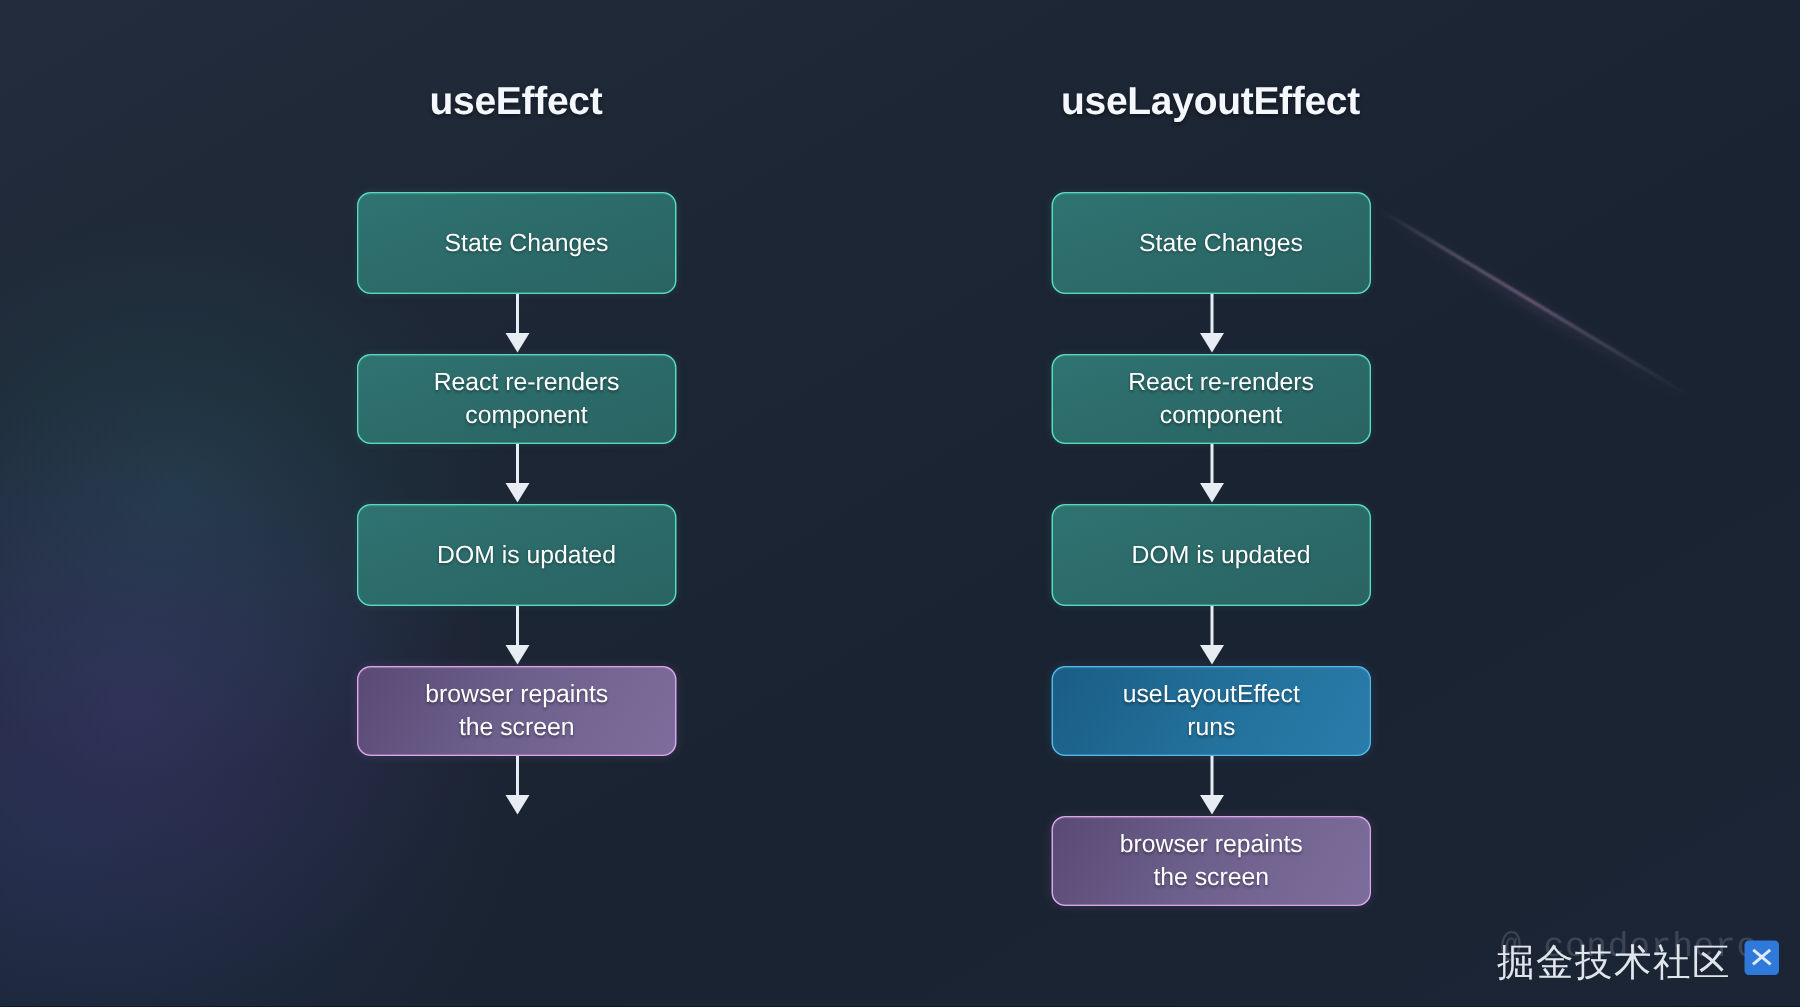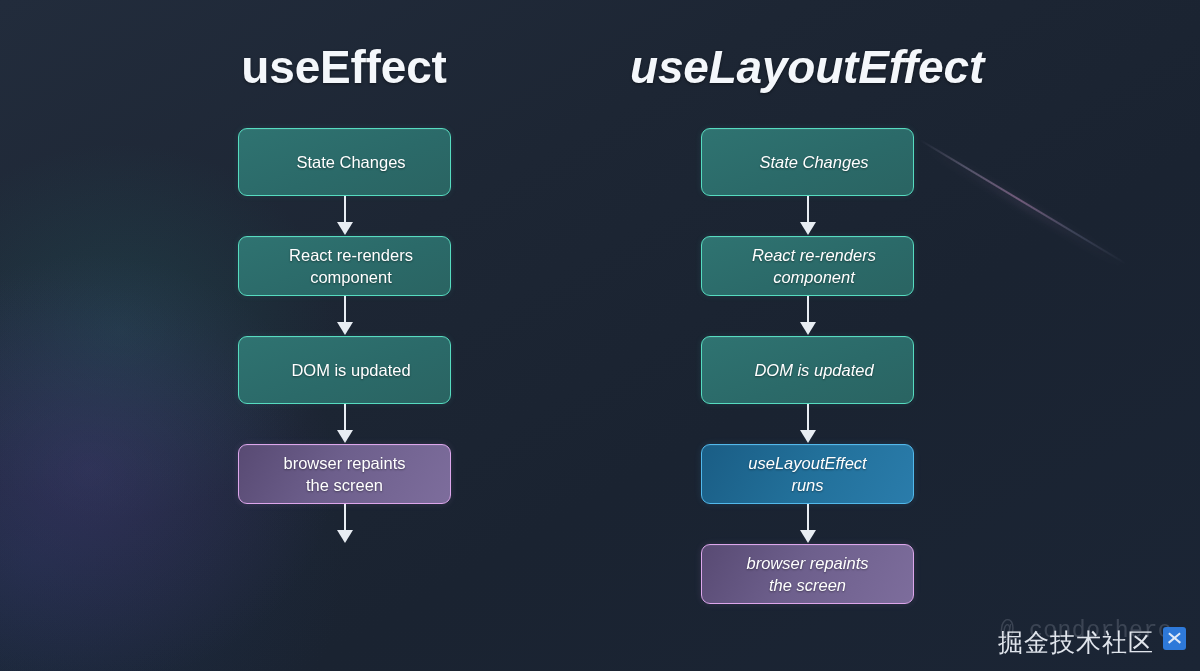--- a/index.html
+++ b/index.html
@@ -56,30 +56,30 @@
     pointer-events: none;
   }
 
   .column {
     position: absolute;
     top: 0;
     width: 430px;
     height: 671px;
   }
   .col-left  { left: 129px; }
-  .col-right { left: 592px; font-style: italic; }
+  .col-right { left: 592px; }
 
   .col-title {
     position: absolute;
     top: 42px;
     left: 0;
     width: 430px;
     text-align: center;
     color: #f4f7fb;
-    font-size: 46px;
+    font-size: 26px;
     font-weight: bold;
     letter-spacing: -0.2px;
     line-height: 50px;
     text-shadow: 0 1px 3px rgba(0,0,0,0.45);
   }
 
   .flow {
     position: absolute;
     left: 109px;
     top: 128px;

